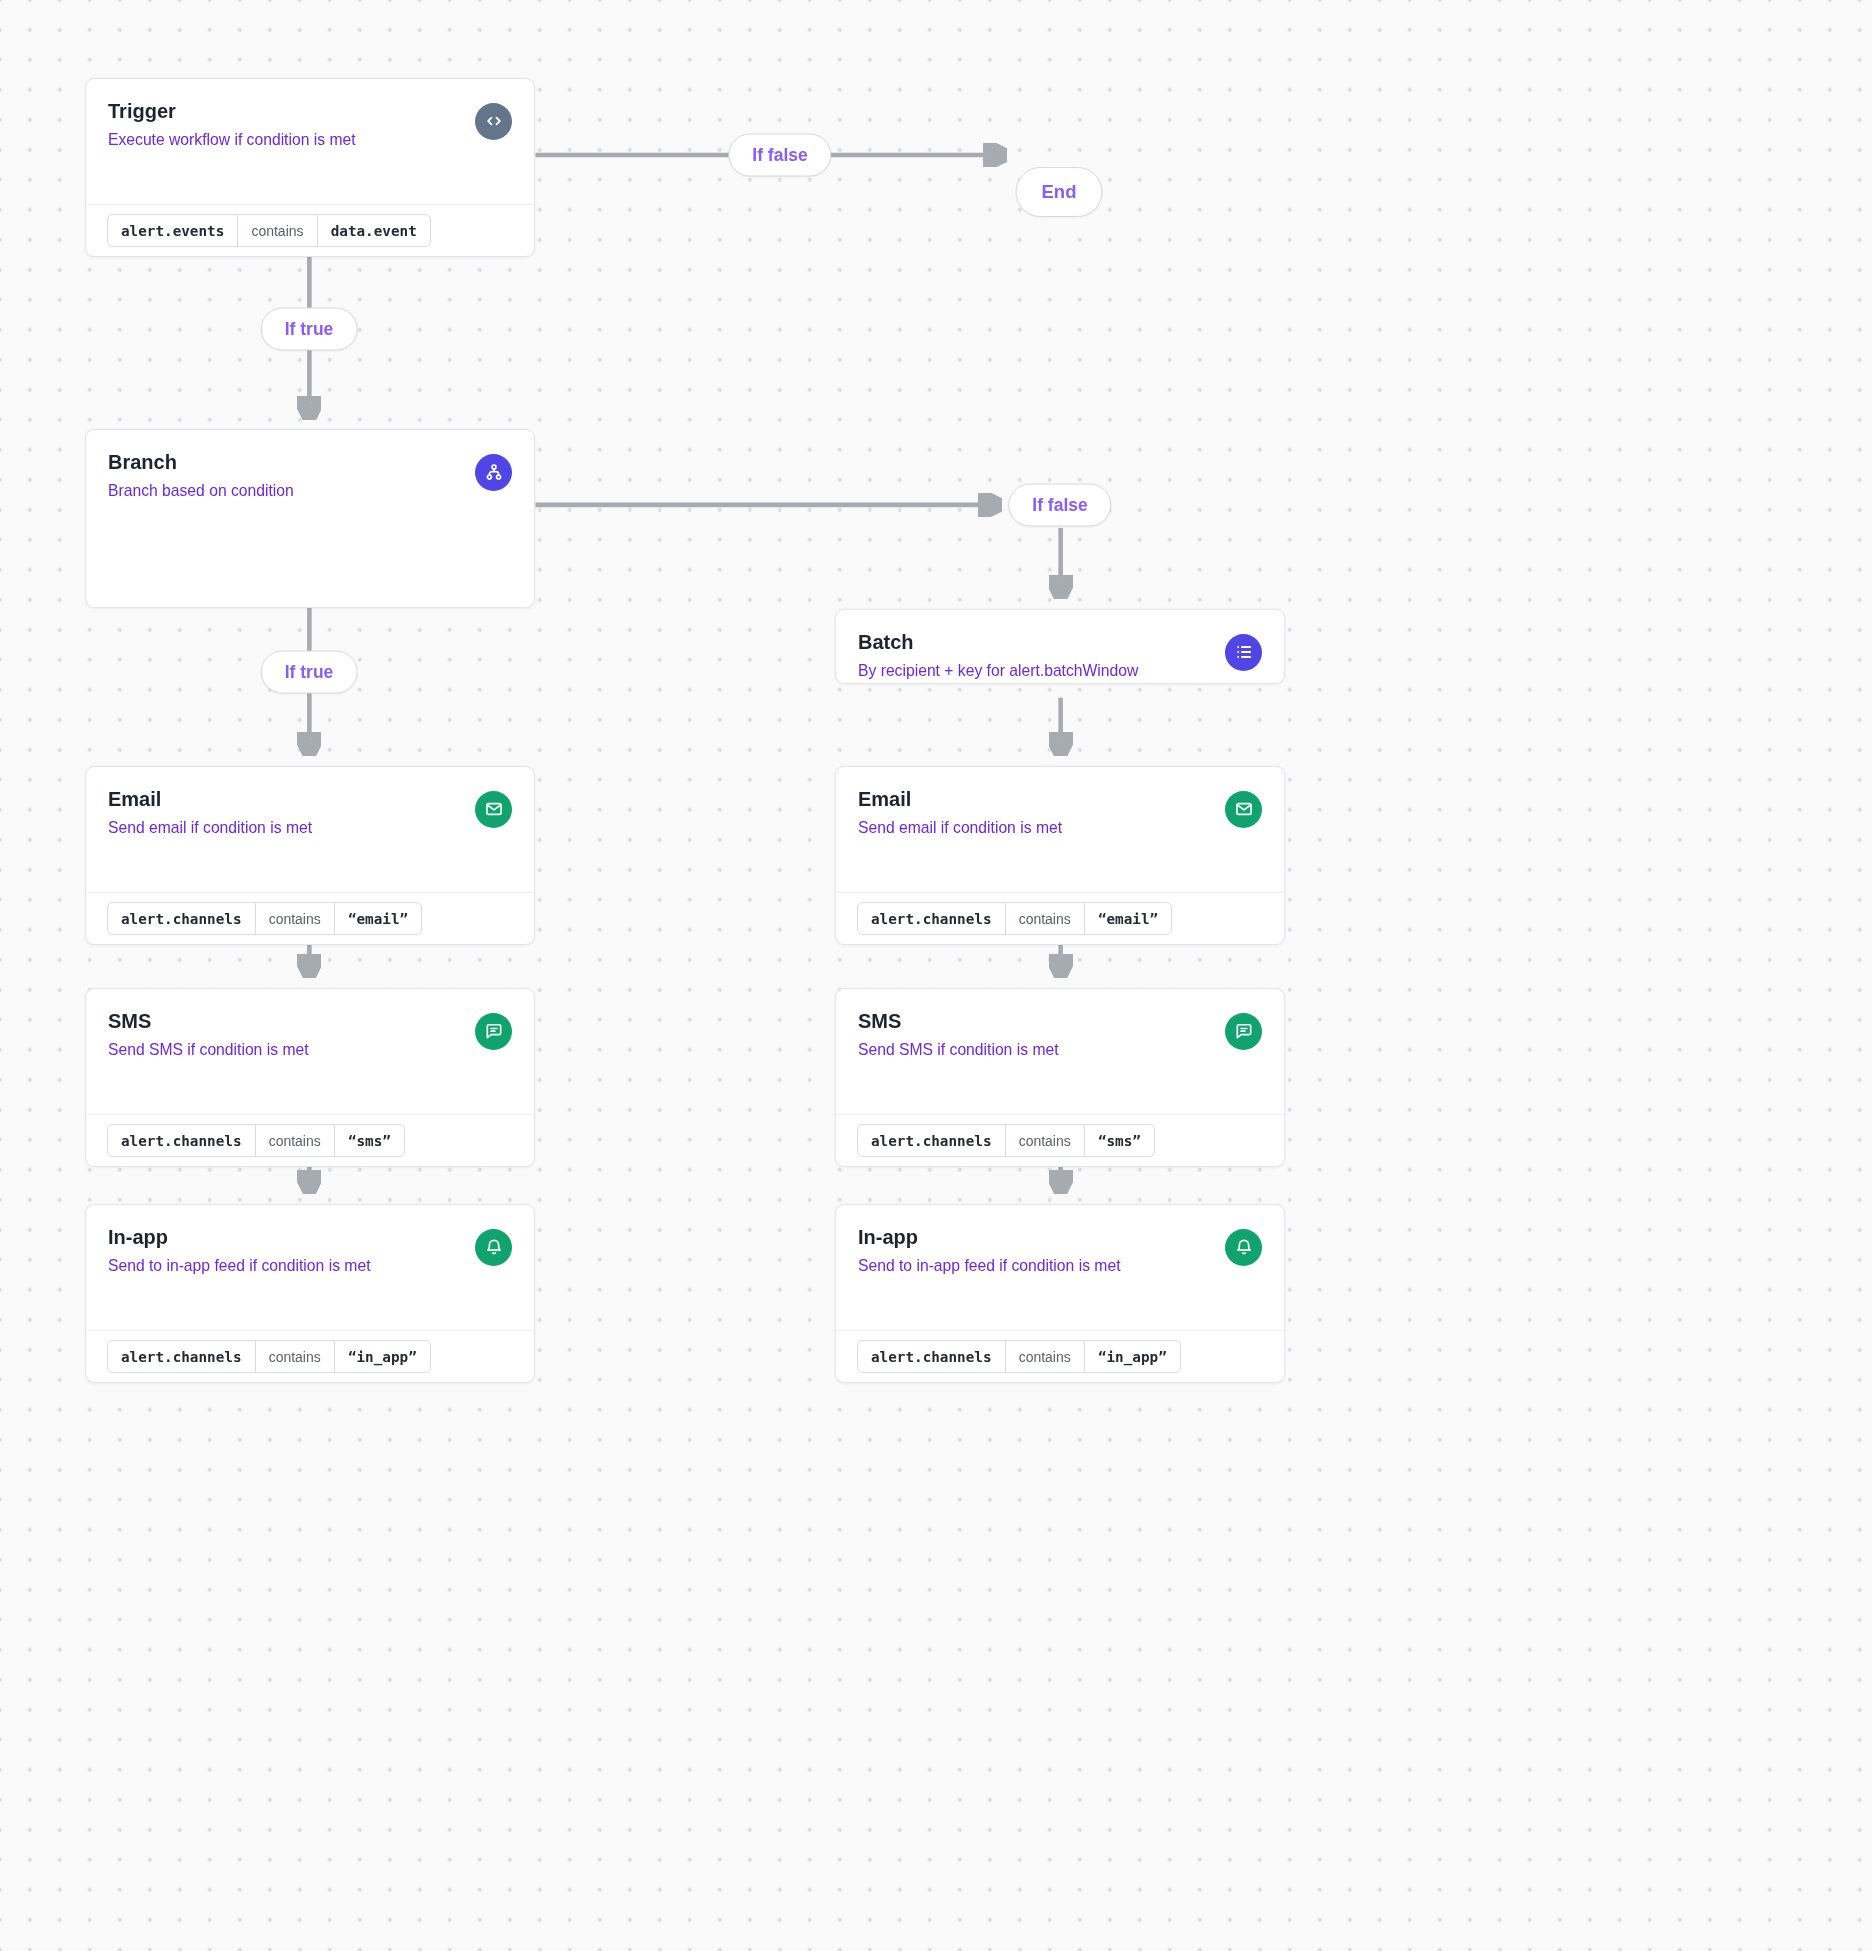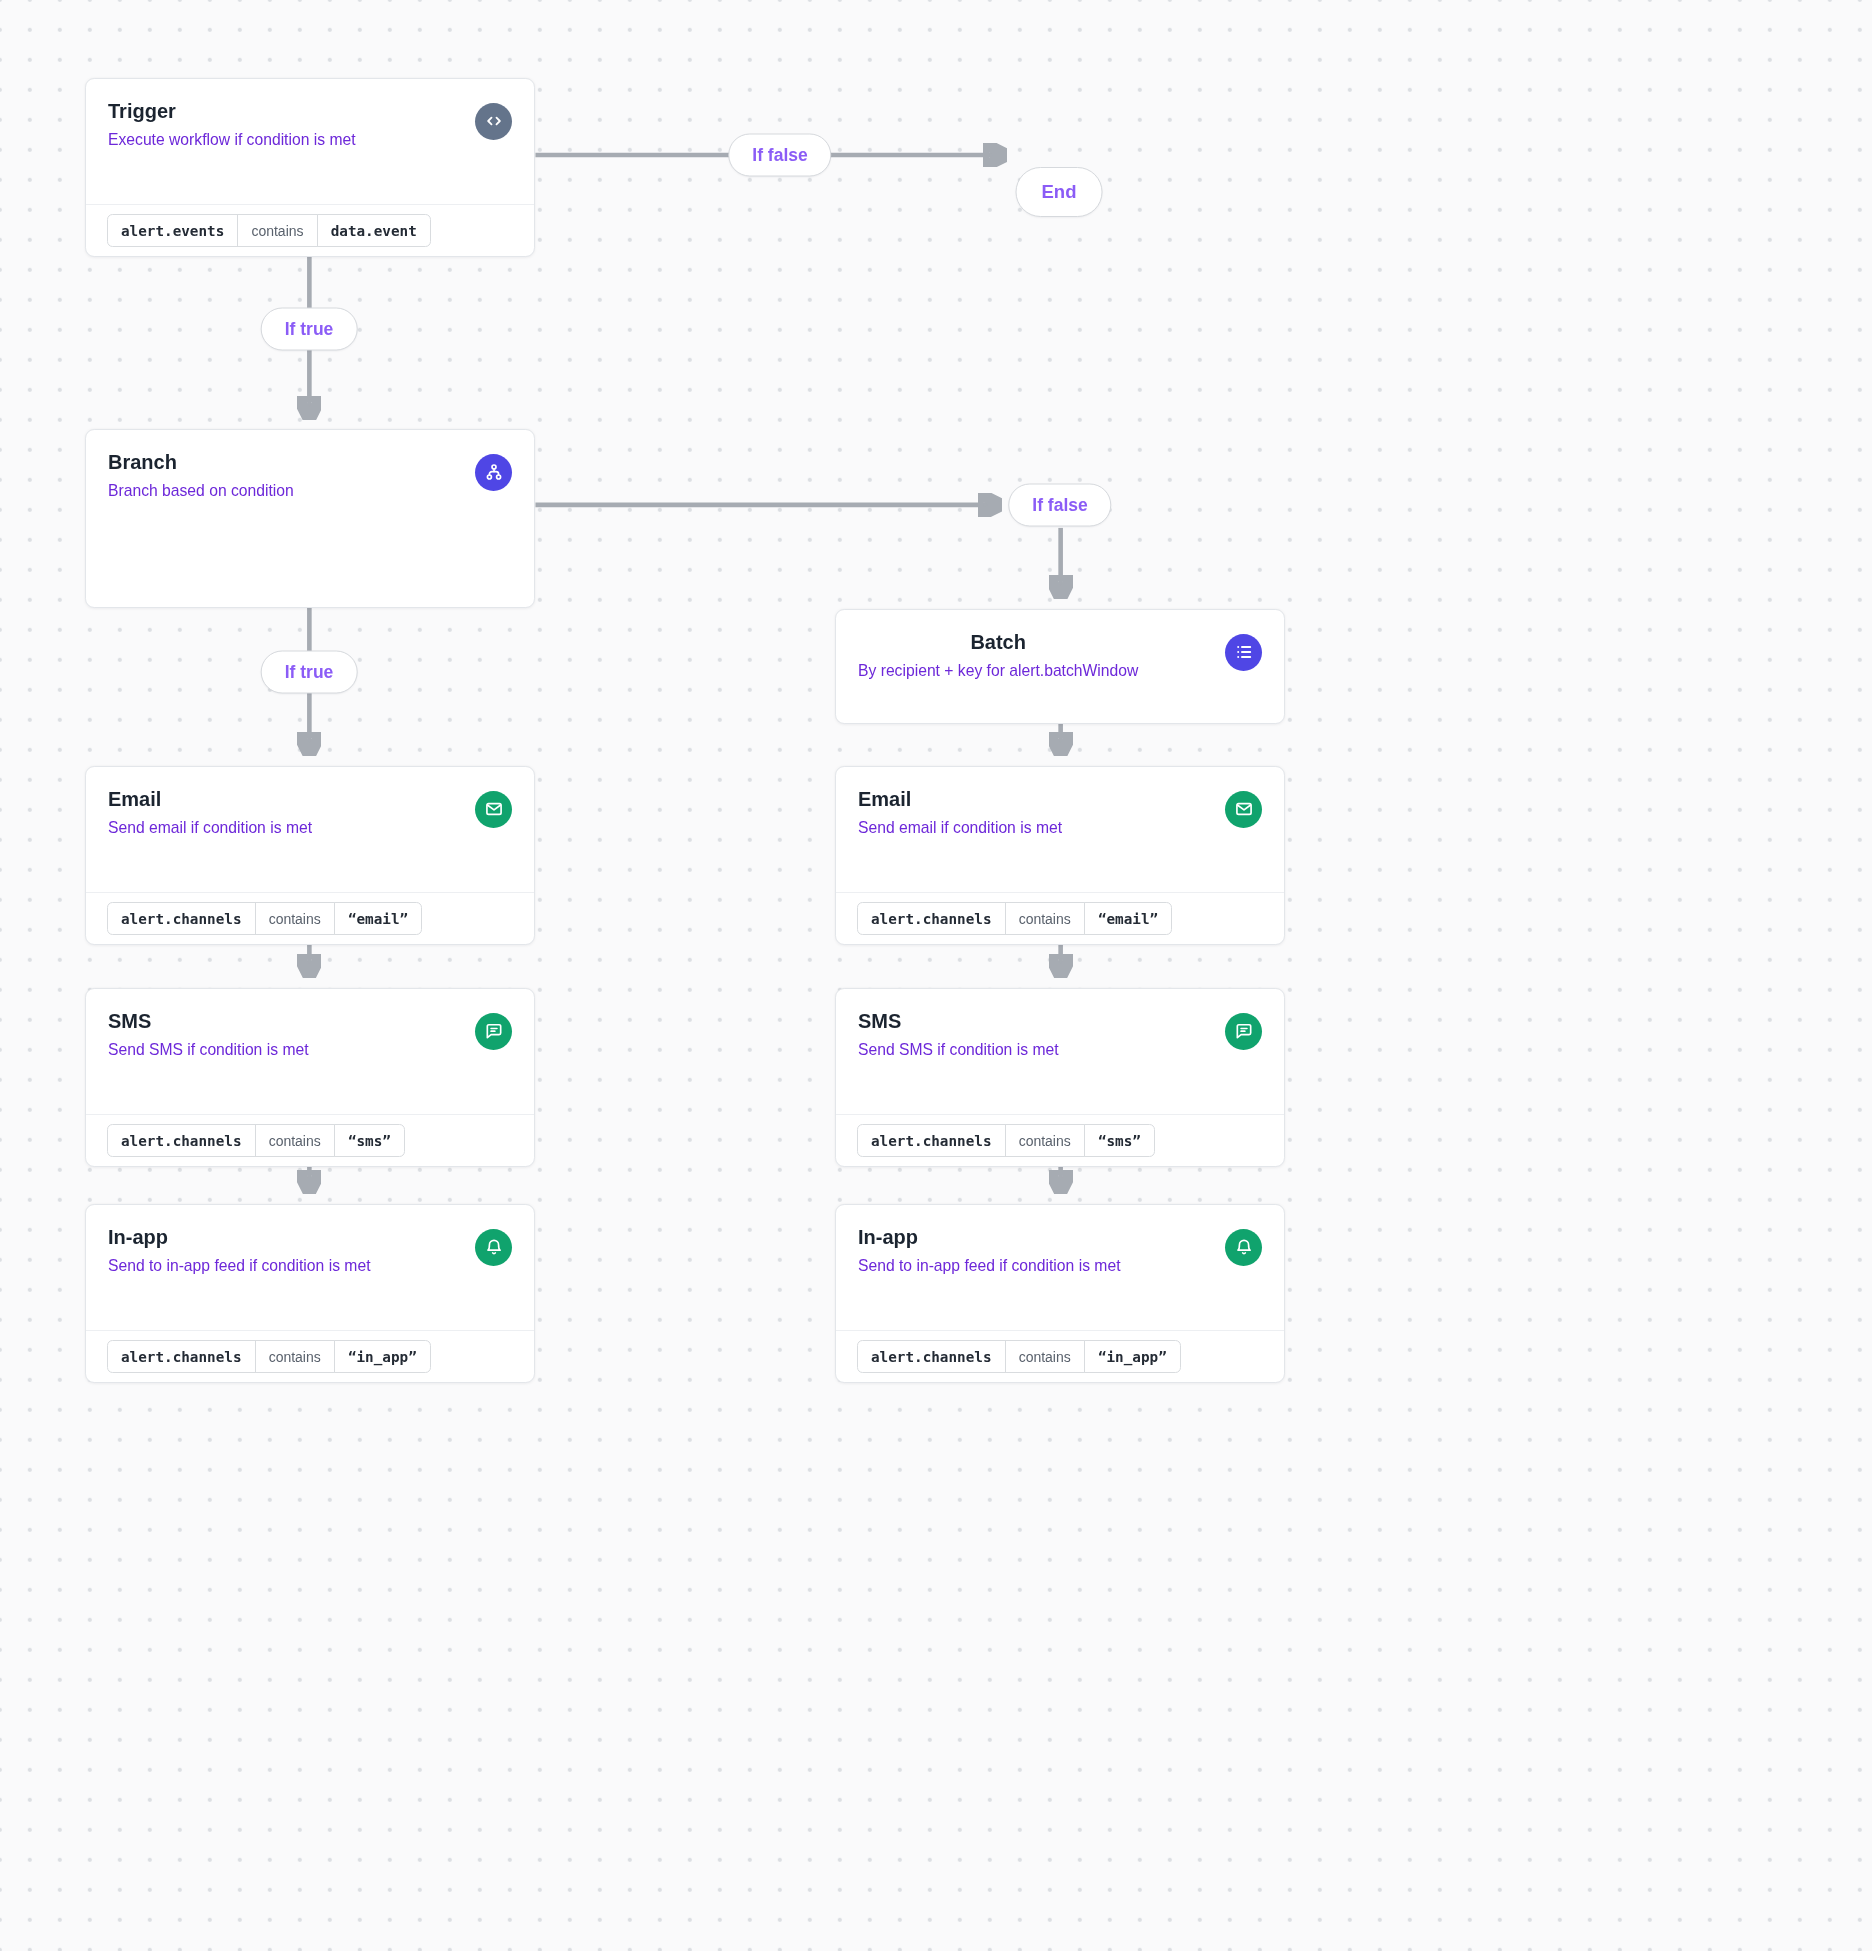--- a/index.html
+++ b/index.html
@@ -17,21 +17,21 @@
   .edges path{stroke:#a6abb2;stroke-width:5;fill:none;}
 
   .node{
     position:absolute;z-index:2;box-sizing:border-box;
     width:450px;background:#ffffff;
     border:0.9px solid #e3e6ea;border-radius:9.2px;
     box-shadow:0 0.9px 2.8px rgba(16,24,40,.06);
     cursor:pointer;
   }
   .node-tall{height:179px;}
-  .node-short{height:115px;text-align:center;}
+  .node-short{height:75px;}
   .node-header{display:flex;justify-content:space-between;align-items:flex-start;padding:20px 22px 0 22px;}
   .node-title{font-size:20px;font-weight:600;color:#1b2430;line-height:24px;}
   .node-subtitle{font-size:15.7px;color:#6d28d9;margin-top:7.4px;line-height:19.4px;}
   .icon-badge{
     flex:0 0 auto;width:37px;height:37px;border-radius:50%;
     display:flex;align-items:center;justify-content:center;margin-top:3.7px;
   }
   .icon-badge svg{width:20px;height:20px;display:block;}
   .badge-gray{background:#64748b;}
   .badge-blue{background:#4f46e5;}

